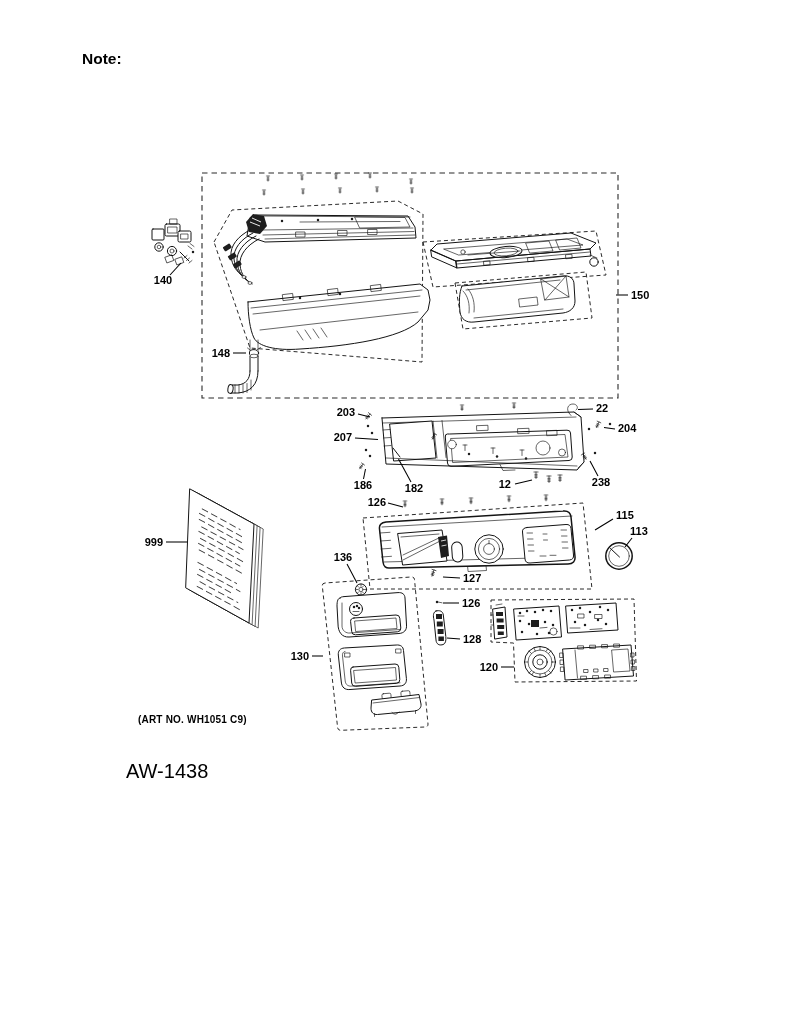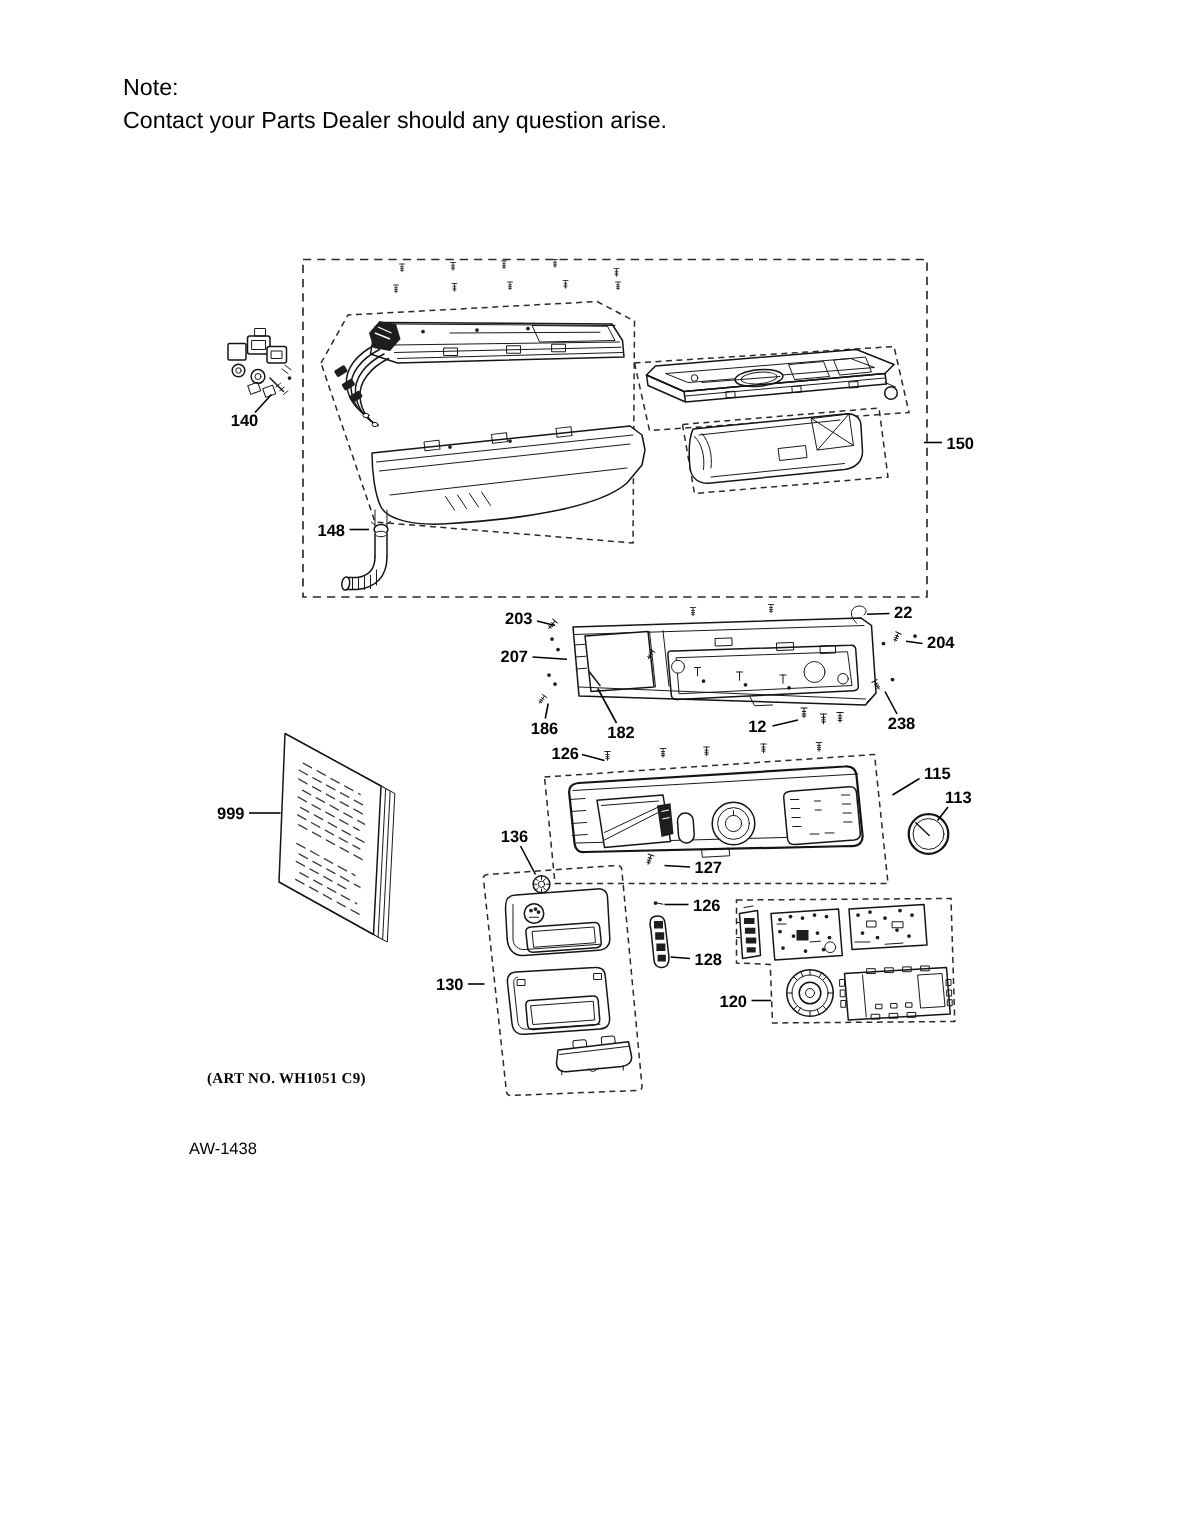--- a/index.html
+++ b/index.html
@@ -1,40 +1,39 @@
 <!DOCTYPE html>
 <html><head>
 <meta charset="utf-8">
 <style>
   html,body { margin:0; padding:0; background:#fff; }
   body { width:791px; height:1024px; position:relative; font-family:"Liberation Sans",sans-serif; color:#000; }
   .page { position:absolute; inset:0; background:#fff; overflow:hidden; }
-  .note { position:absolute; left:82px; top:48px; width:670px; font-size:15.5px; line-height:22px; }
-  .art-no { position:absolute; left:138px; top:714px; font-size:10px; font-weight:bold; letter-spacing:0.2px;font-family:Liberation Serif, serif; }
-  .doc-code { position:absolute; left:126px; top:760px; font-size:11px; }
+  .note { position:absolute; left:82px; top:48px; width:670px; font-size:15.5px; line-height:22px;font-weight:bold; }
+  .art-no { position:absolute; left:138px; top:714px; font-size:10px; font-weight:bold; letter-spacing:0.2px; }
+  .doc-code { position:absolute; left:126px; top:760px; font-size:20px; }
   svg.diagram { position:absolute; left:0; top:0; }
   .ln  { fill:none; stroke:#141414; stroke-width:1; stroke-linecap:round; stroke-linejoin:round; }
   .lt  { stroke-width:0.65; }
   .lb  { stroke-width:1.5; }
   .wfill { fill:#fff; }
   .dk  { fill:#1e1e1e; stroke:none; }
   .dsh  { fill:none; stroke:#2a2a2a; stroke-width:1.1; stroke-dasharray:5.5 4; }
   .dsh2 { fill:none; stroke:#2a2a2a; stroke-width:1; stroke-dasharray:4 3; }
   .txtln { fill:none; stroke:#3a3a3a; stroke-width:1; stroke-dasharray:7 3.5; }
   .callout { font:bold 11px "Liberation Sans",sans-serif; fill:#000; }
   .leader { stroke:#000; stroke-width:1.05; fill:none; }
 </style>
 </head>
 <body>
 
 <div class="page">
 
   <div class="note">
     <div>Note:</div>
-    <div>Contact your Parts Dealer should any question arise.</div>
   </div>
 
   <svg class="diagram" width="791" height="1024" viewBox="0 0 791 1024">
     <defs>
       <path id="screw" class="ln lt" d="M-2.1,0 H2.1 M0,0 V6.5 M-1.2,2.3 H1.2 M-1.2,3.9 H1.2 M-1.2,5.3 H1.2"></path>
       <circle id="pdot" r="1.25" class="dk"></circle>
     </defs>
 
     <rect x="202" y="173" width="416" height="225" class="dsh"></rect>
 

